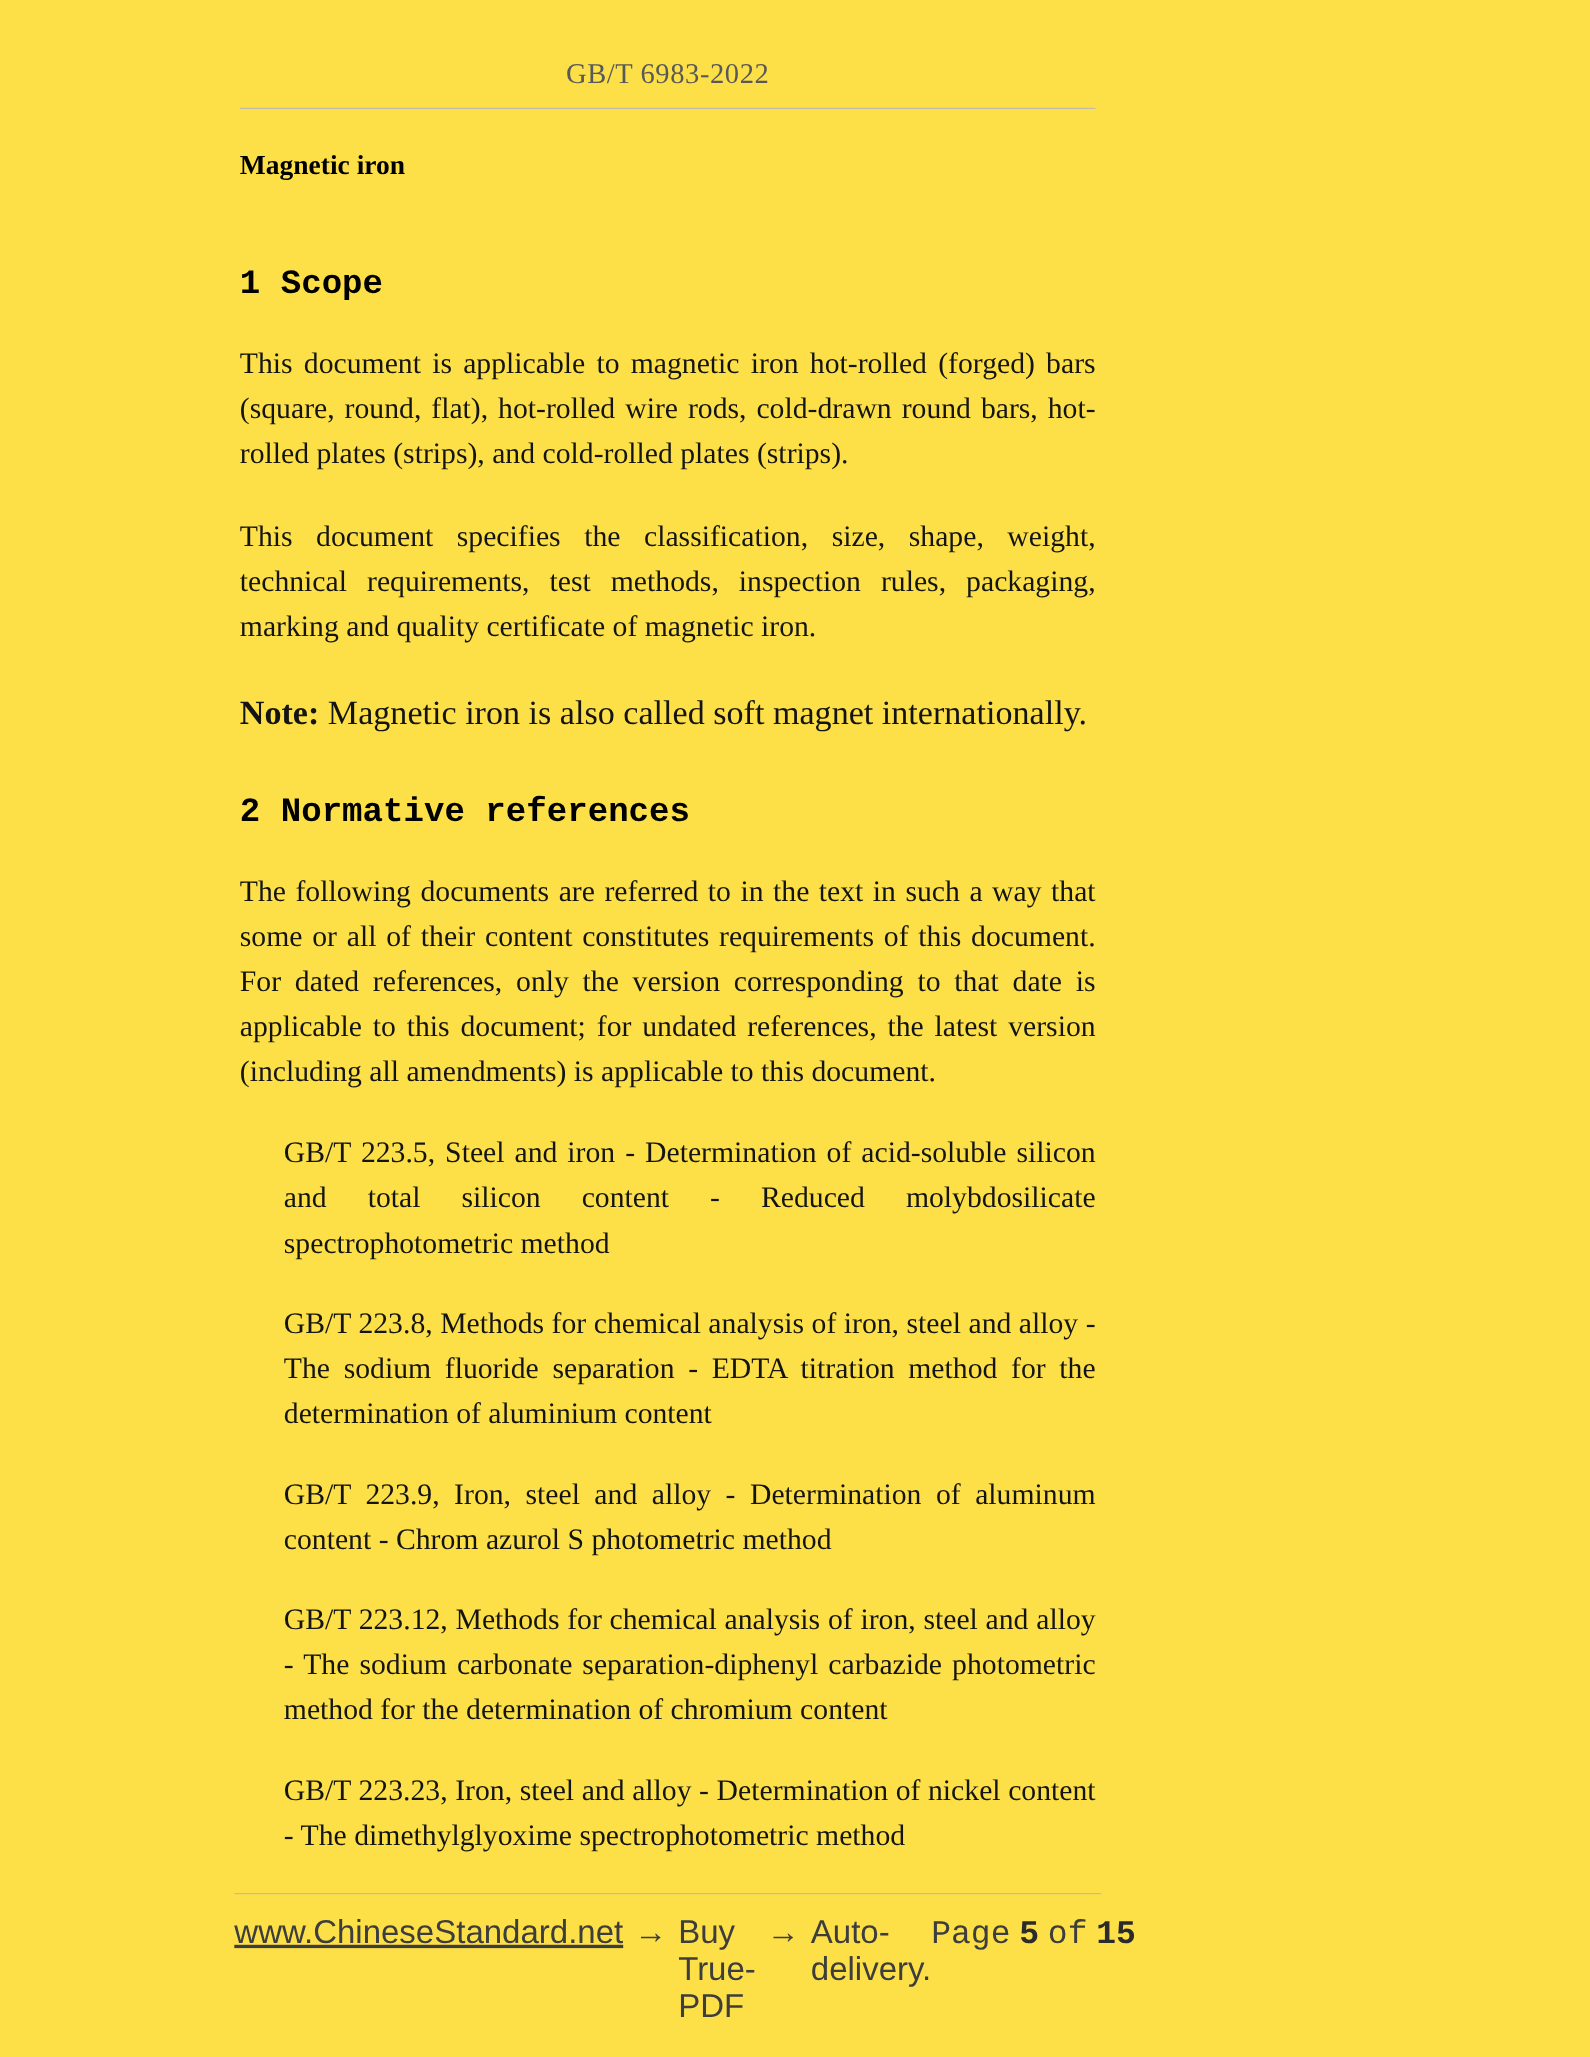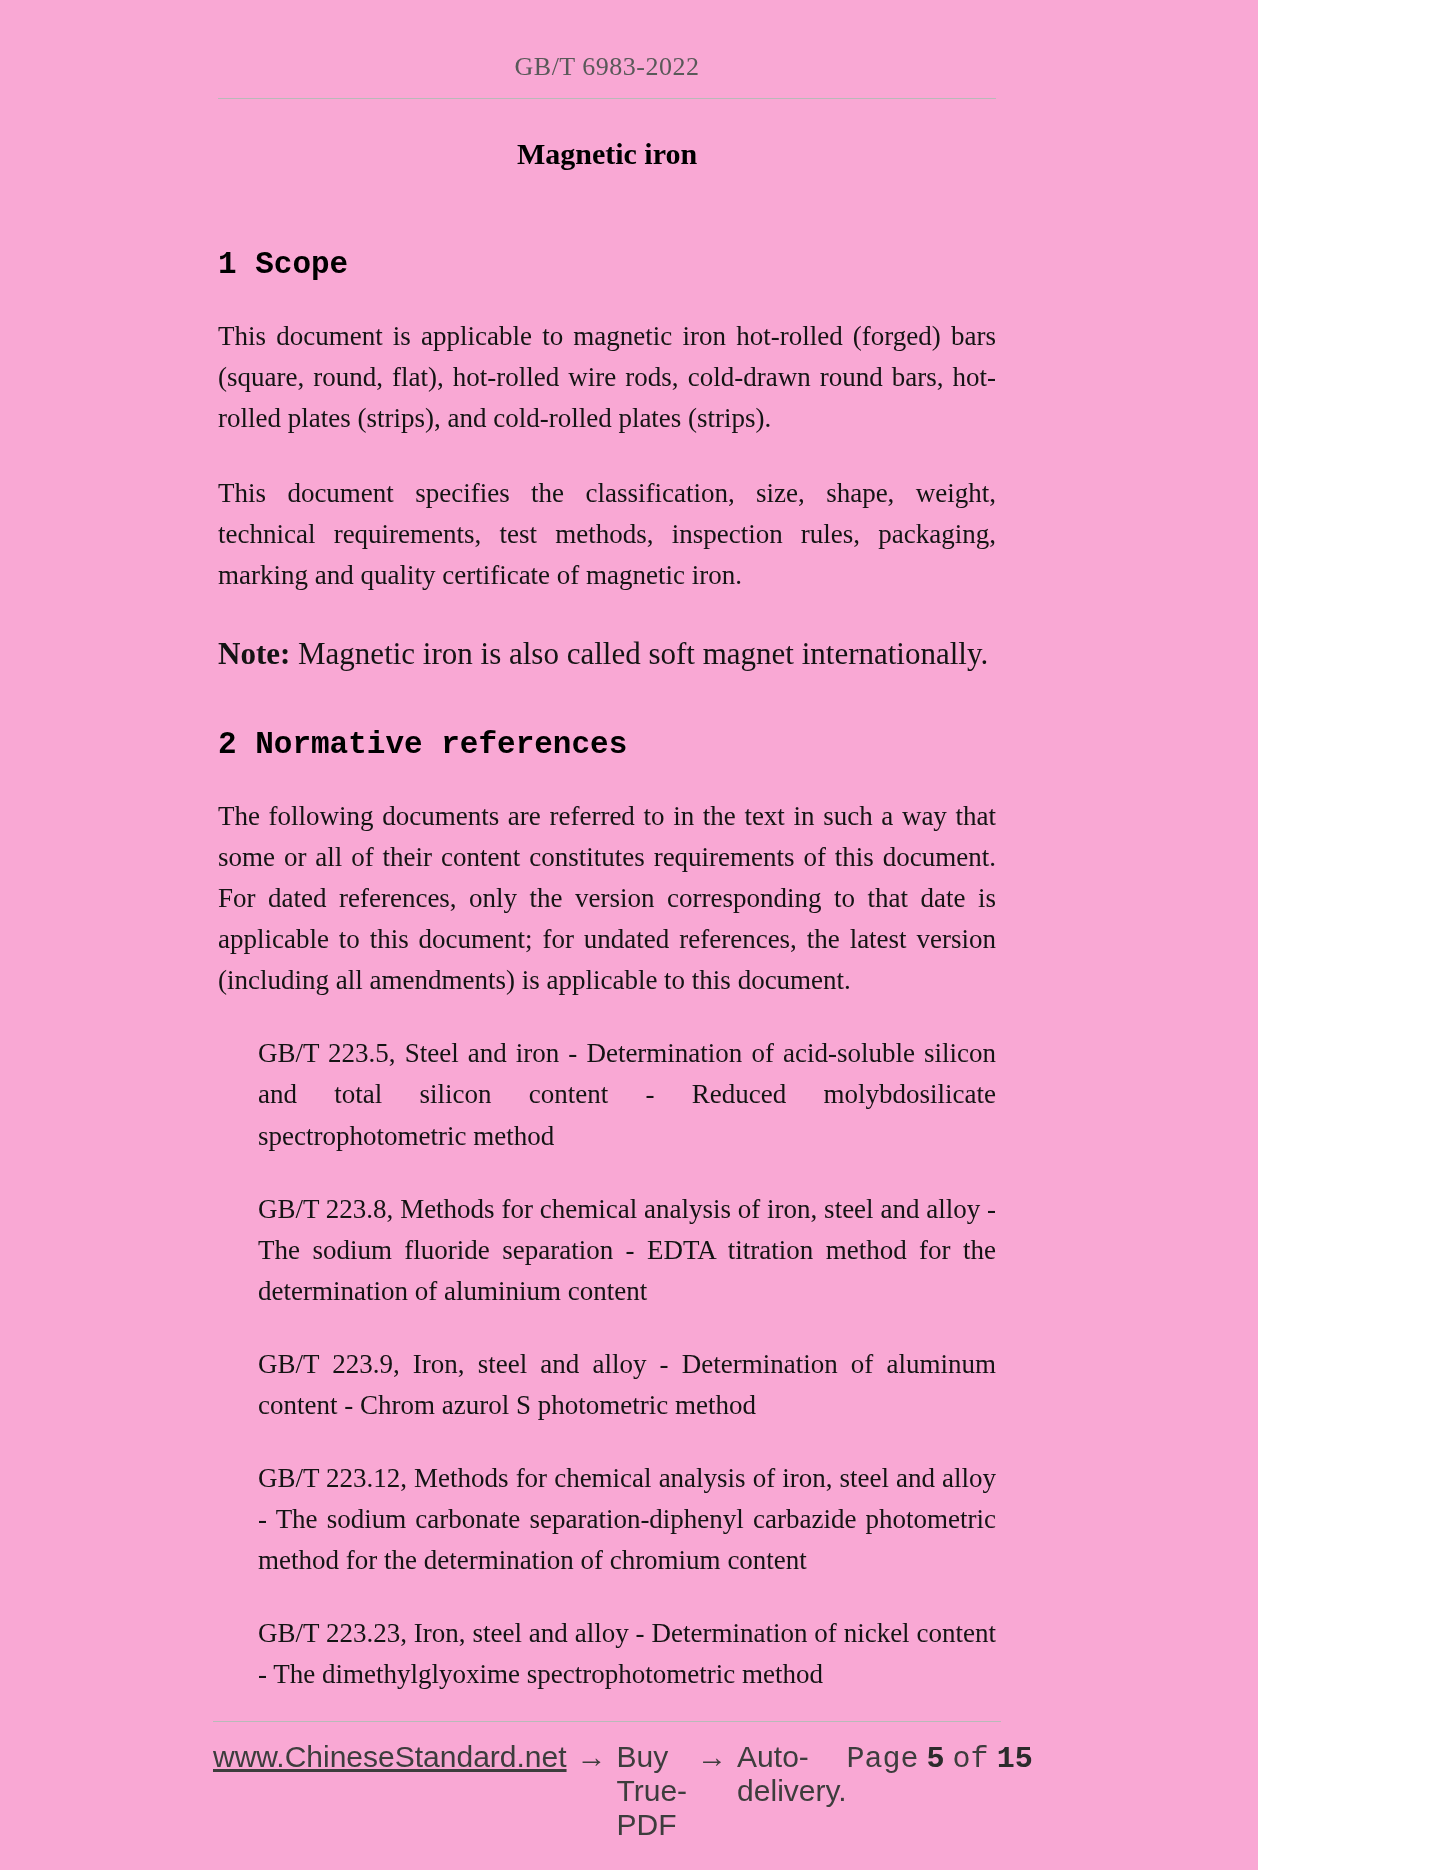--- a/index.html
+++ b/index.html
@@ -2,23 +2,23 @@
 <html><head>
 <meta charset="utf-8">
 <style>
   html, body {
     margin: 0;
     padding: 0;
     background: #ffffff;
   }
   .page {
     position: relative;
-    width: 1258px;
+    width: 1445px;
     height: 1870px;
-    background: #f9a8d4;
+    background: #fde047;
     font-family: "Liberation Serif", serif;
     color: #141414;
     overflow: hidden;
   }
   .content {
     position: absolute;
     left: 218px;
     top: 0;
     width: 778px;
   }
@@ -30,22 +30,21 @@
     letter-spacing: 0.5px;
   }
   hr.rule {
     border: none;
     border-top: 1px solid #b9b9b9;
     margin: 16px 0 0 0;
     width: 100%;
   }
   .title {
     margin: 38px 0 15px 0;
-    text-align: center;
-    font-size: 30px;
+    font-size: 25px;
     font-weight: bold;
     color: #000000;
   }
   h2.section-heading {
     font-size: 31px;
     font-weight: bold;
     color: #000000;
     margin: 76px 0 0 0;
     font-family: Liberation Mono, monospace;
   }

